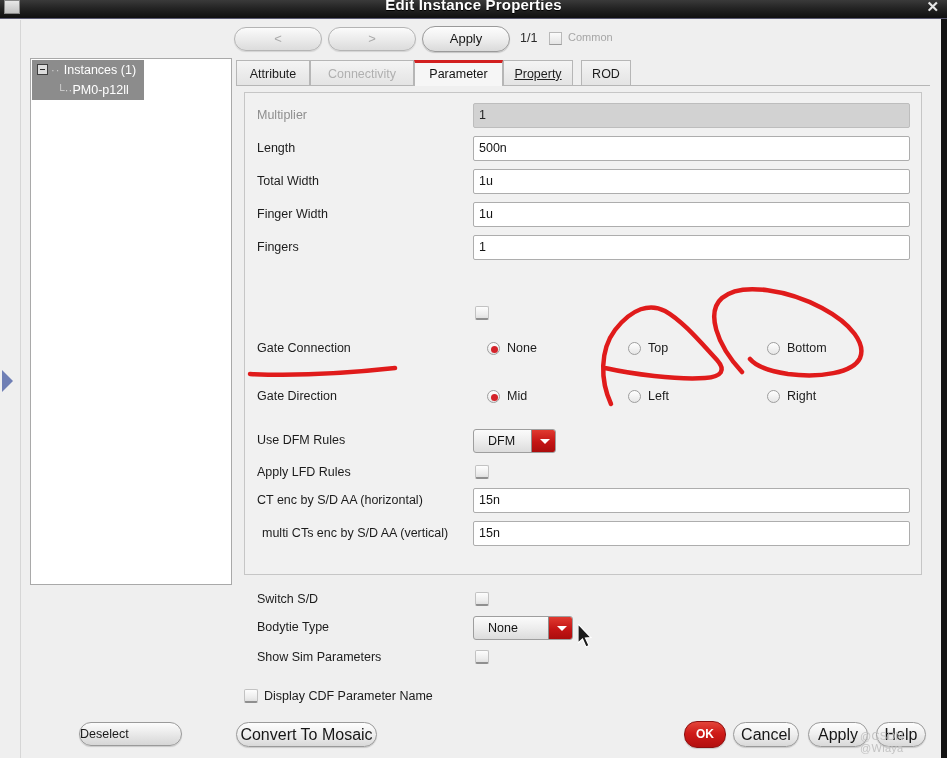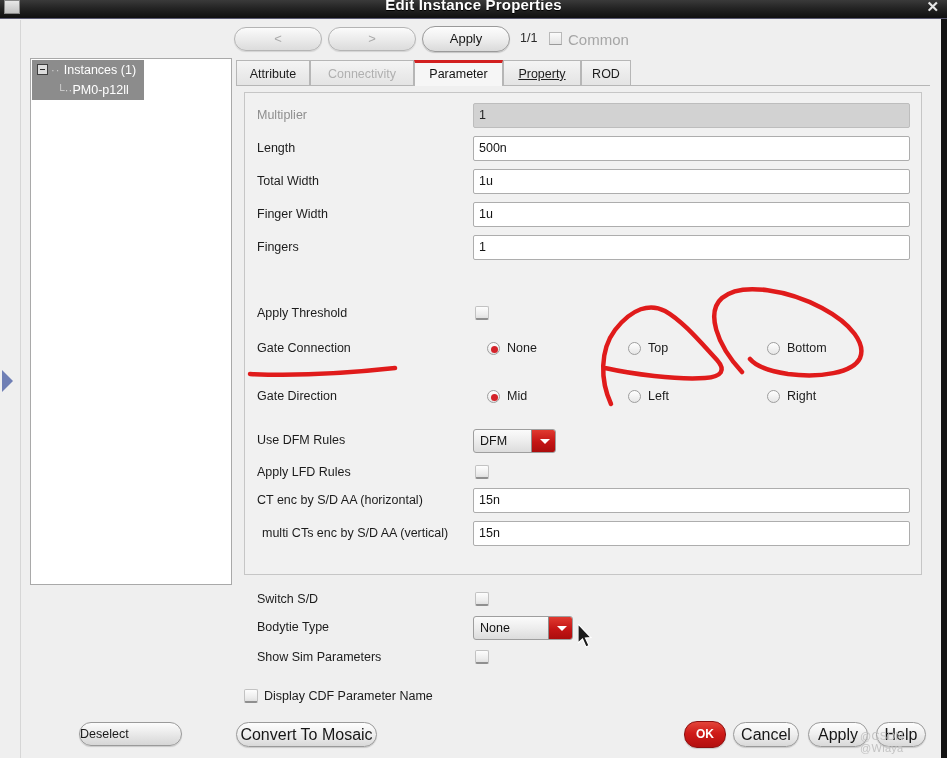--- a/index.html
+++ b/index.html
@@ -127,21 +127,21 @@
   }
   .common-box {
     position: absolute; left: 549px; top: 32px;
     width: 13px; height: 13px;
     background: linear-gradient(180deg,#fbfbfb,#e4e4e4);
     border: 1px solid #b9b9b9;
     border-bottom-color: #9a9a9a;
   }
   .common-label {
     position: absolute; left: 568px; top: 31px;
-    font-size: 15px; color: #a6a6a6;
+    font-size: 11px; color: #a6a6a6;
   }
 
   
   .tabstrip {
     position: absolute; left: 236px; top: 60px; width: 694px; height: 26px;
   }
   .tab {
     position: absolute; top: 0; height: 26px;
     border: 1px solid #b6b6b6;
     border-bottom: none;
@@ -153,21 +153,21 @@
     background: #f6f6f6;
     border-top: 3px solid #d21f1f;
     line-height: 23px;
     color: #121212;
     z-index: 3;
   }
   .tab.disabled { color: #b0b0b0; }
   .tab-attribute    { left: 0px;   width: 74px; }
   .tab-connectivity { left: 74px;  width: 104px; }
   .tab-parameter    { left: 178px; width: 89px; }
-  .tab-property     { left: 267px; width: 78px; text-decoration: underline; }
+  .tab-property     { left: 267px; width: 70px; text-decoration: underline; }
   .tab-rod          { left: 345px; width: 50px; }
   .tab-underline {
     position: absolute; left: 236px; top: 85px; width: 694px; height: 1px;
     background: #b6b6b6;
   }
 
   
   .form-panel {
     position: absolute; left: 244px; top: 92px;
     width: 678px; height: 483px;
@@ -225,21 +225,21 @@
     position: absolute; top: 0; height: 33px; line-height: 33px;
     font-size: 12.5px; color: #1c1c1c;
   }
 
   .ddown {
     position: absolute; left: 228px; top: 5px;
     height: 24px; width: 83px;
     border: 1px solid #9e9e9e; border-radius: 3px;
     background: linear-gradient(180deg,#fbfbfb 0%,#ededed 50%,#dcdcdc 100%);
     font-size: 12.5px; color: #121212;
-    line-height: 22px; padding-left: 6px;
+    line-height: 22px; padding-left: 14px;
     overflow: hidden;
   }
   .ddown.wide { width: 100px; }
   .ddown-arrow {
     position: absolute; right: 0; top: 0; width: 24px; height: 22px;
     background: linear-gradient(180deg,#e03a30 0%,#c41515 55%,#ab0d0d 100%);
     border-left: 1px solid #8e8e8e;
   }
   .ddown-arrow::after {
     content: ""; position: absolute; left: 8px; top: 9px;
@@ -373,21 +373,20 @@
       <div class="field">1u</div>
     </div>
 
     <div class="row" style="top:138px">
       <div class="row-label">Fingers</div>
       <div class="field">1</div>
     </div>
 
 
     <div class="row" style="top:204px">
-      <div class="row-label">Apply Threshold</div>
       <div class="cb"></div>
     </div>
 
     <div class="row" style="top:239px">
       <div class="row-label">Gate Connection</div>
       <div class="radio-grp" style="left:228px">
         <div class="radio sel" style="left:14px"></div>
         <div class="radio-lbl" style="left:34px">None</div>
         <div class="radio" style="left:155px"></div>
         <div class="radio-lbl" style="left:175px">Top</div>

